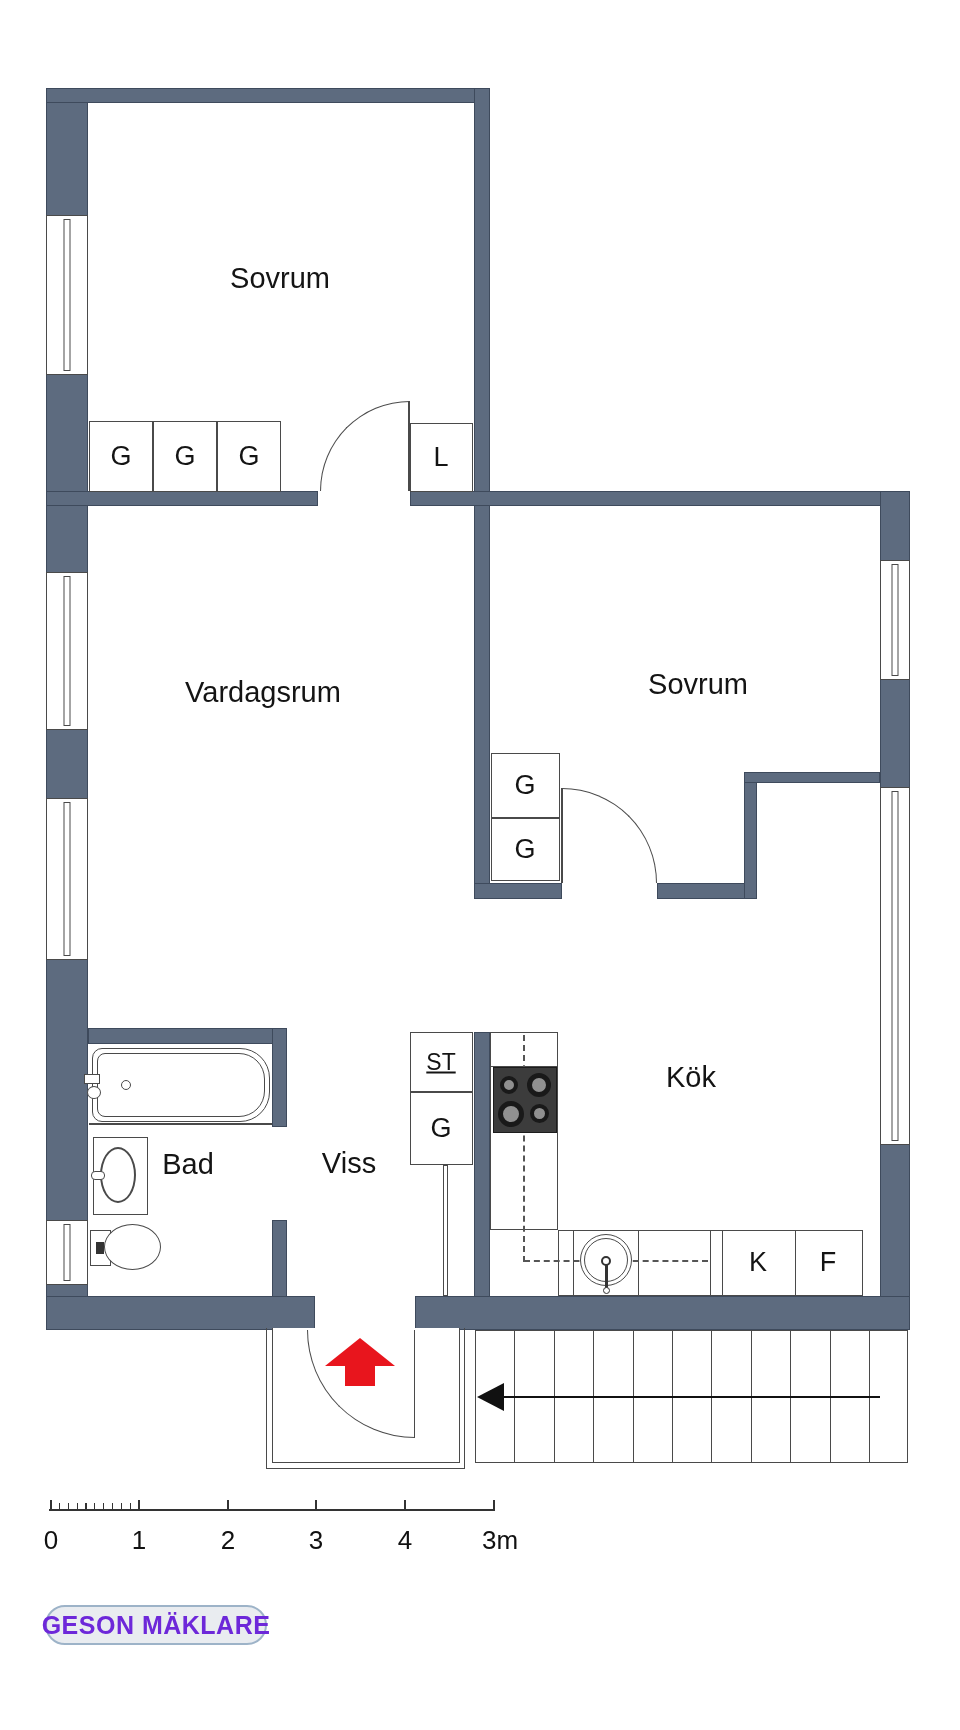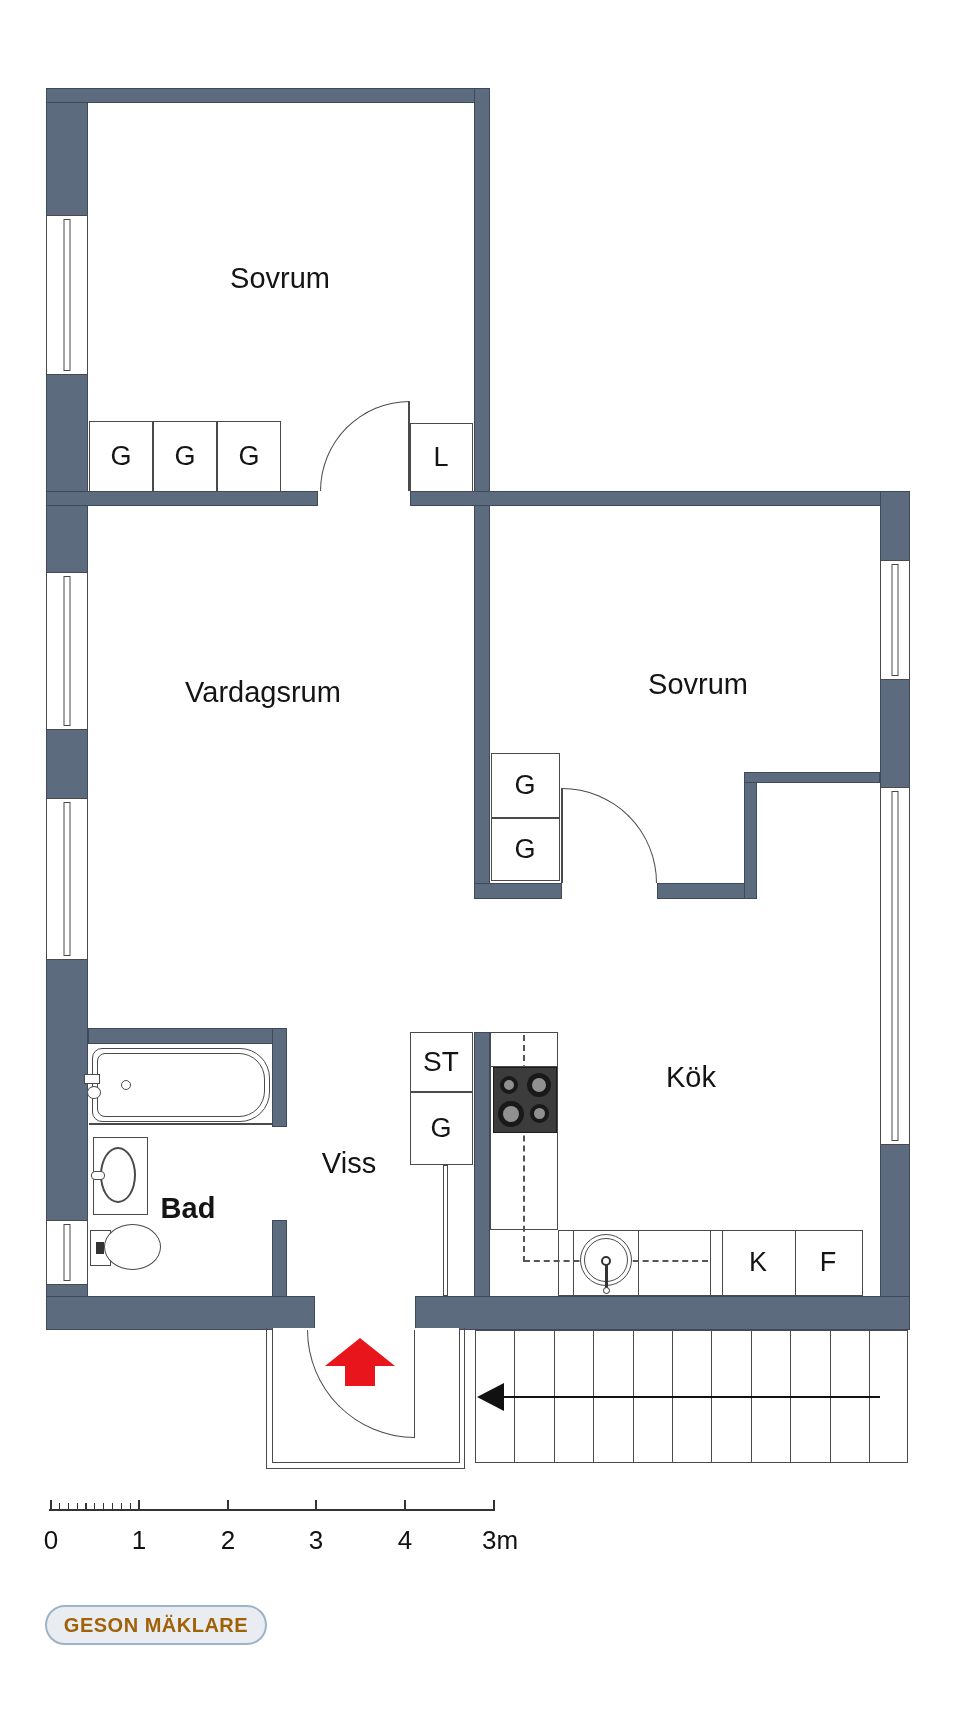--- a/index.html
+++ b/index.html
@@ -8,21 +8,21 @@
   .abs{position:absolute;}
   .wall{position:absolute;background:#5d6b7f;border:1px solid #3e4a5c;box-sizing:border-box;}
   .win{position:absolute;background:#fff;border:1px solid #4a4a4a;box-sizing:border-box;z-index:3;}
   .mull{position:absolute;left:50%;top:3px;bottom:3px;width:7px;transform:translateX(-50%);
         background:#fff;border:1px solid #4a4a4a;box-sizing:border-box;}
   .box{position:absolute;background:#fff;border:1.5px solid #4a4a4a;box-sizing:border-box;z-index:2;}
   .line{position:absolute;background:#4a4a4a;z-index:2;}
   .lbl{position:absolute;transform:translate(-50%,-50%);font-size:29px;color:#141414;
        white-space:nowrap;z-index:6;}
   .lbl.cl{font-size:27px;}
-  .lbl.st{font-size:28px;}
+  .lbl.st{font-size:23px;text-decoration:underline;}
   .arc{position:absolute;box-sizing:border-box;z-index:2;}
   .dash{position:absolute;z-index:4;}
   .fix{position:absolute;box-sizing:border-box;border:1.5px solid #4a4a4a;background:#fff;z-index:3;}
   .tick{position:absolute;width:2px;height:11px;background:#333;}
   .ticklbl{position:absolute;transform:translateX(-50%);font-size:26px;color:#111;}
 </style>
 </head>
 <body>
 
 <div id="plan">
@@ -132,21 +132,21 @@
 
   <div class="abs" style="left:475px;top:1330px;width:433px;height:133px;border:1px solid #4a4a4a;box-sizing:border-box;background:repeating-linear-gradient(to right,transparent 0,transparent 38.4px,#4a4a4a 38.4px,#4a4a4a 39.4px);"></div>
   <div class="line" style="left:503px;top:1396px;width:377px;height:1.5px;background:#111;z-index:2;"></div>
   <div class="abs" style="left:477px;top:1383px;width:0;height:0;border-top:14px solid transparent;border-bottom:14px solid transparent;border-right:27px solid #111;z-index:2;"></div>
 
   <div class="lbl" style="left:280px;top:278px;">Sovrum</div>
   <div class="lbl" style="left:698px;top:684px;">Sovrum</div>
   <div class="lbl" style="left:263px;top:692px;">Vardagsrum</div>
   <div class="lbl" style="left:691px;top:1077px;">Kök</div>
   <div class="lbl" style="left:349px;top:1163px;">Viss</div>
-  <div class="lbl" style="left:188px;top:1208px;font-weight:bold;">Bad</div>
+  <div class="lbl" style="left:188px;top:1164px;">Bad</div>
 
   <div class="lbl cl" style="left:121px;top:456px;">G</div>
   <div class="lbl cl" style="left:185px;top:456px;">G</div>
   <div class="lbl cl" style="left:249px;top:456px;">G</div>
   <div class="lbl cl" style="left:441px;top:457px;">L</div>
   <div class="lbl cl" style="left:525px;top:785px;">G</div>
   <div class="lbl cl" style="left:525px;top:849px;">G</div>
   <div class="lbl st" style="left:441px;top:1062px;">ST</div>
   <div class="lbl cl" style="left:441px;top:1128px;">G</div>
   <div class="lbl cl" style="left:758px;top:1262px;">K</div>
@@ -162,16 +162,16 @@
   <div class="tick" style="left:493px;top:1500px;"></div>
   <div class="ticklbl" style="left:51px;top:1525px;">0</div>
   <div class="ticklbl" style="left:139px;top:1525px;">1</div>
   <div class="ticklbl" style="left:228px;top:1525px;">2</div>
   <div class="ticklbl" style="left:316px;top:1525px;">3</div>
   <div class="ticklbl" style="left:405px;top:1525px;">4</div>
   <div class="ticklbl" style="left:500px;top:1525px;">3m</div>
 
 
   <div class="abs" style="left:45px;top:1605px;width:222px;height:40px;background:#e9ecf0;border:2px solid #9db3c8;border-radius:20px;box-sizing:border-box;display:flex;align-items:center;justify-content:center;">
-    <span style="font-size:20px;font-weight:bold;color:#a16207;letter-spacing:0.5px;white-space:nowrap;">GESON MÄKLARE</span>
+    <span style="font-size:25px;font-weight:bold;color:#6d28d9;letter-spacing:0.5px;white-space:nowrap;">GESON MÄKLARE</span>
   </div>
 
 </div>
 
 </body></html>

